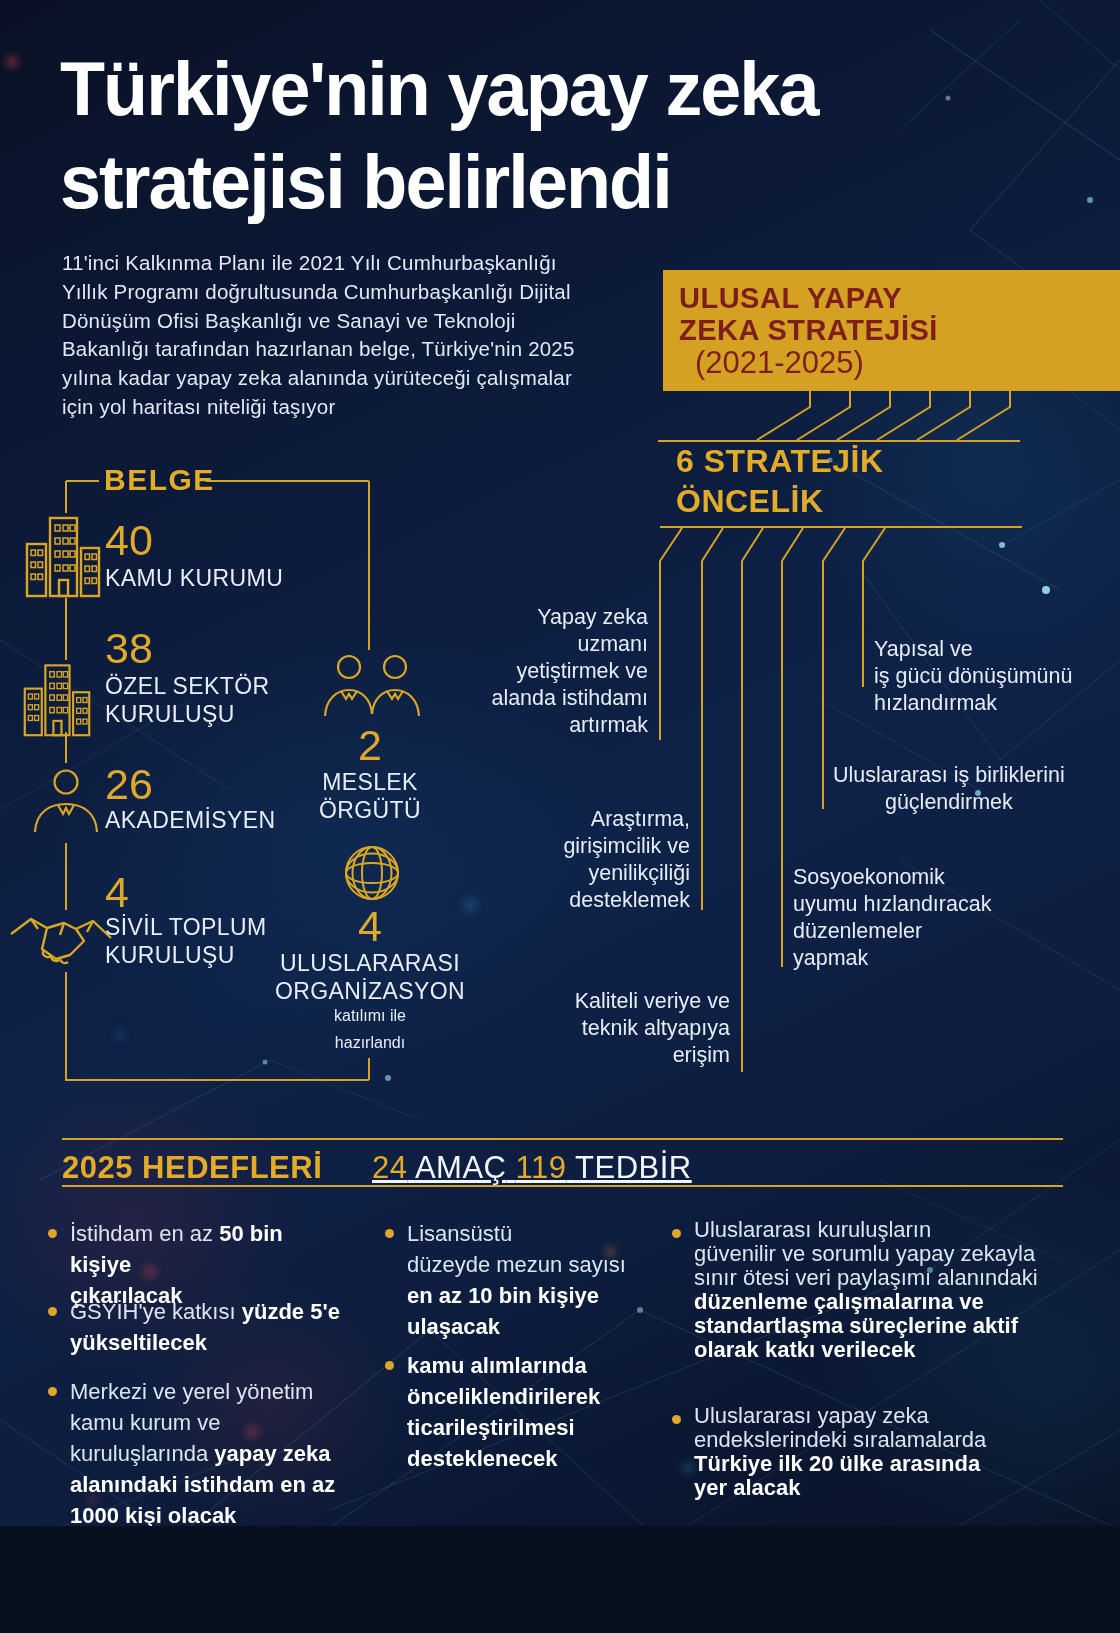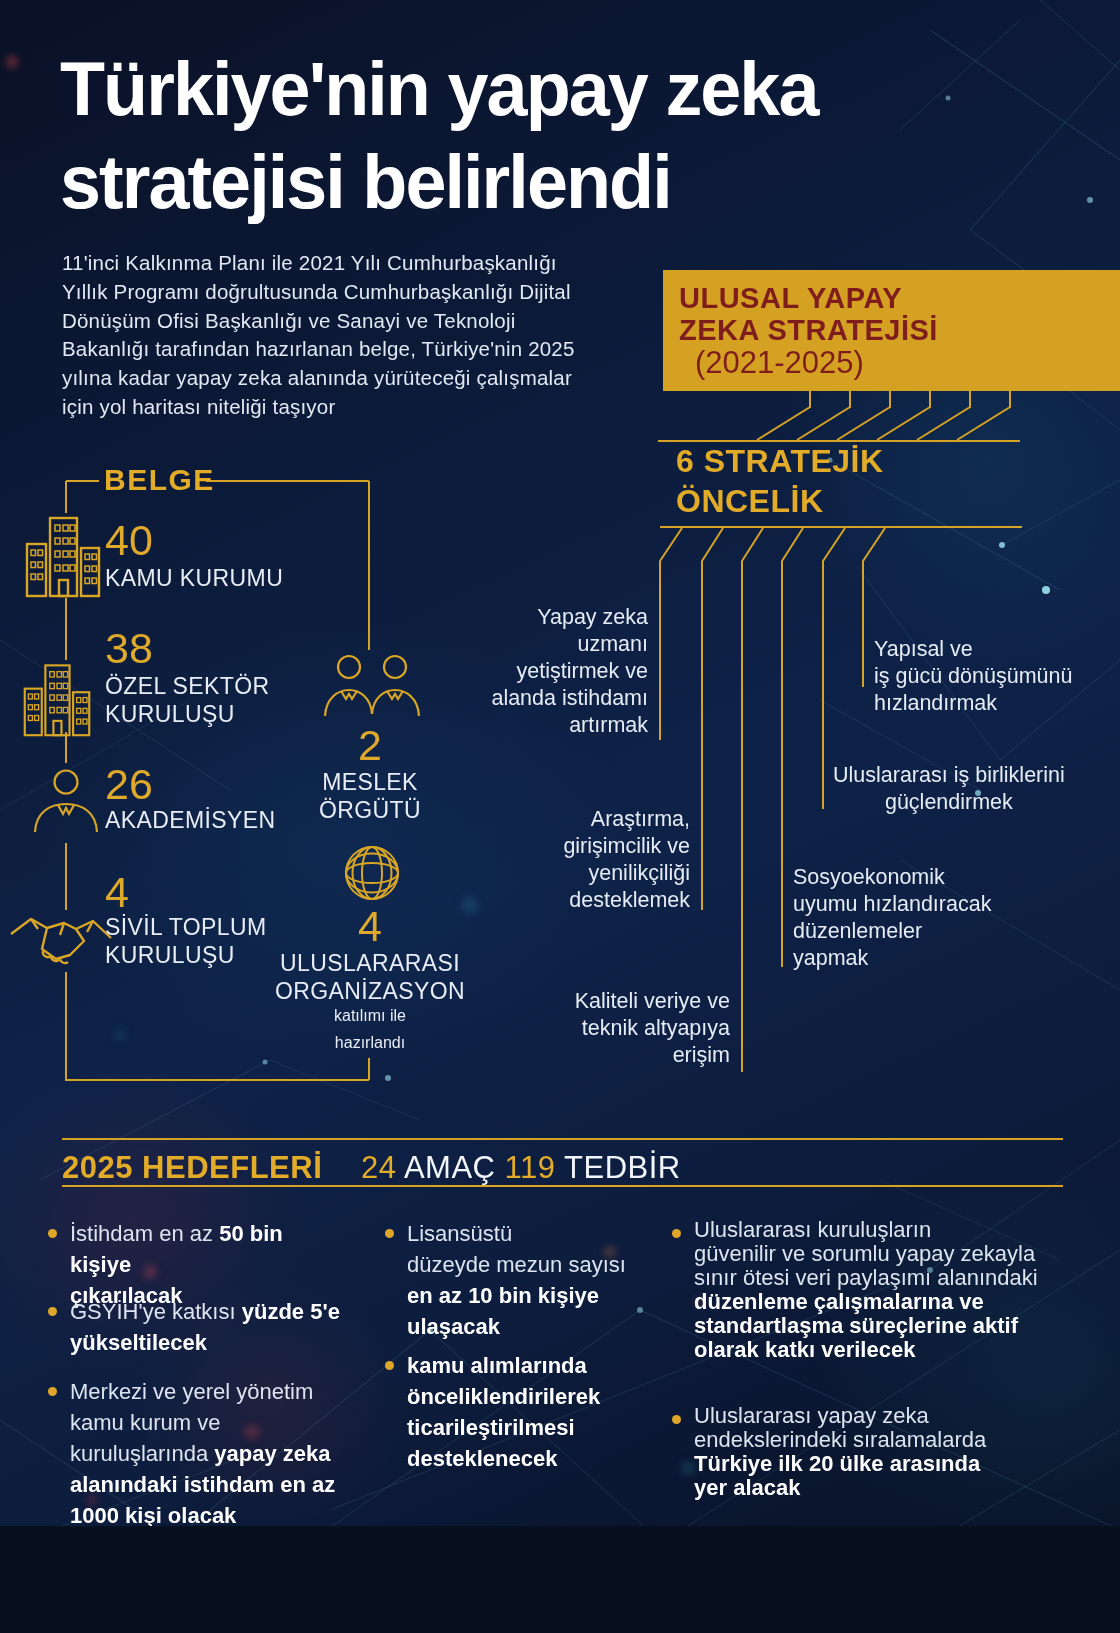--- a/index.html
+++ b/index.html
@@ -45,21 +45,21 @@
   .pri.r{text-align:right;}
   
   #belge-heading{left:104px;top:463px;font-size:30px;font-weight:700;color:#E3AC28;letter-spacing:1.5px;}
   .num{font-size:43px;line-height:46px;color:#DFA92B;font-weight:400;}
   .blabel{font-size:23px;line-height:28px;color:#E8EDF5;letter-spacing:.4px;white-space:pre-line;}
   .bsub{font-size:16px;line-height:27px;color:#E8EDF5;white-space:pre-line;}
   .ctr{width:240px;left:250px;text-align:center;}
   
   .goldline{height:2px;background:#D7A324;}
   #goals-heading{left:62px;top:1150px;font-size:31px;font-weight:700;color:#E3AC28;letter-spacing:.5px;}
-  #goals-stats{left:361px;top:1150px;font-size:31px;font-weight:400;color:#F2F5FA;letter-spacing:.5px;}
+  #goals-stats{left:372px;top:1150px;font-size:31px;font-weight:400;color:#F2F5FA;letter-spacing:.5px;text-decoration:underline;}
   #goals-stats .n{color:#E3AC28;}
   .goal{font-size:22px;line-height:31px;color:#DDE4EF;padding-left:24px;box-sizing:border-box;}
   .goal .txt{white-space:pre-line;}
   .goal b{color:#ffffff;font-weight:700;}
   .goal::before{content:"";position:absolute;left:2px;top:11px;width:9px;height:9px;border-radius:50%;background:#E0A62A;}
   .c3{line-height:24px;}
   
   #footer-line{left:64px;top:1566px;width:929px;height:2px;background:rgba(255,255,255,.92);}
   #footer-date{left:63px;top:1575px;font-size:12px;color:#D5DCE8;letter-spacing:.3px;}
   #agency-name{left:967px;top:1591px;width:120px;text-align:center;font-size:8.5px;letter-spacing:.6px;color:#fff;font-weight:700;}

